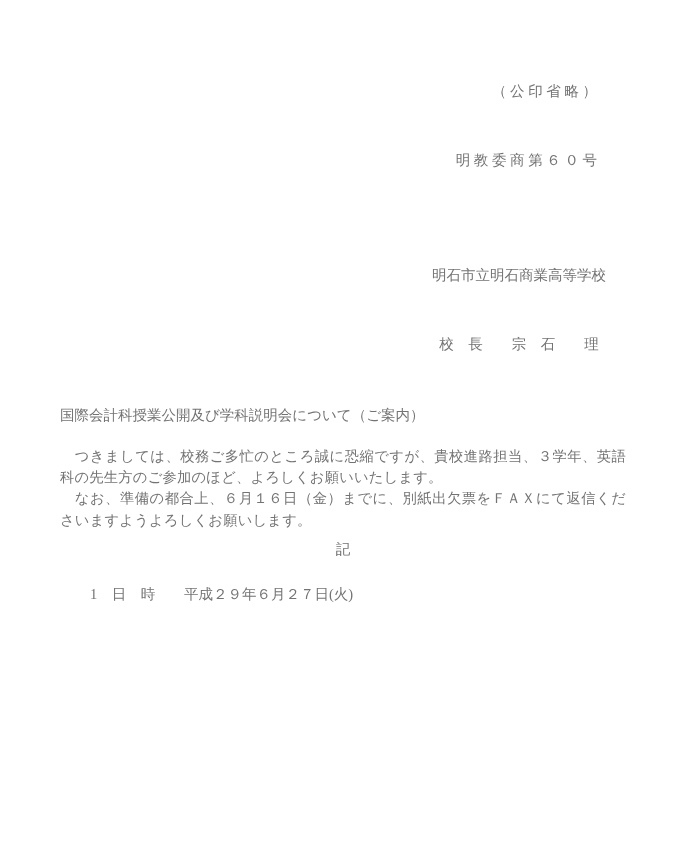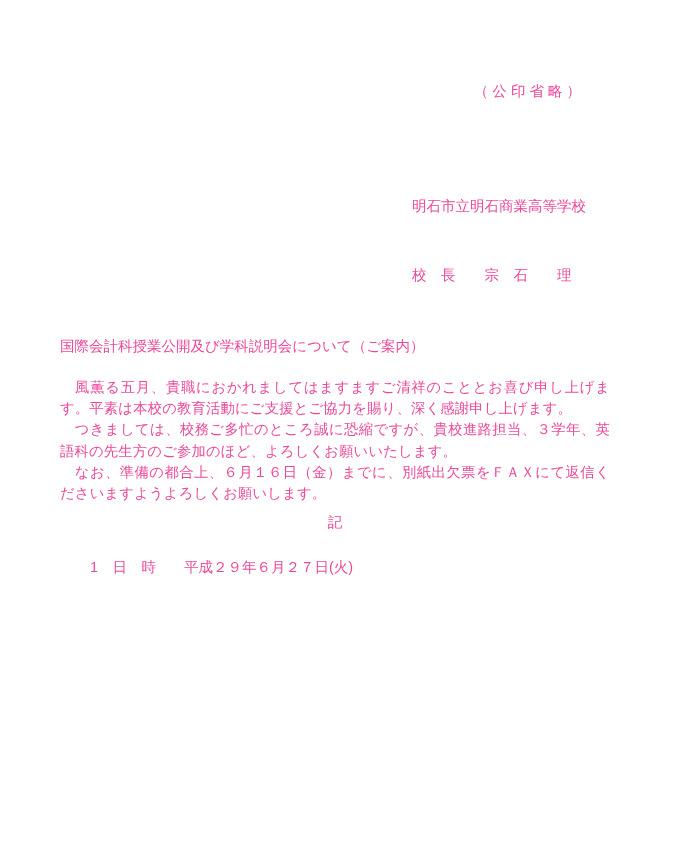--- a/index.html
+++ b/index.html
@@ -1,62 +1,62 @@
 <!DOCTYPE html>
 <html><head>
 <meta charset="utf-8">
 <style>
   html,body { margin:0; padding:0; background:#e8e8e8; }
   .page {
     width:679px; height:861px; background:#ffffff;
-    font-family:Liberation Sans, sans-serif;
-    color:#ec4899; position:relative; overflow:hidden;
+    font-family:Liberation Serif, serif;
+    color:#737373; position:relative; overflow:hidden;
     margin:0 auto; box-sizing:border-box;
-    padding:34px 69px 0 60px;
+    padding:34px 53px 0 60px;
     font-size:14.5px;
   }
   .hdr-right { text-align:right; line-height:23px; padding-right:29px; white-space:pre; }
   .recipients { margin-left:32px; line-height:23px; }
   .recipient-name {
     display:inline-block; width:146px;
     text-align:justify; text-align-last:justify;
   }
   .honorific { margin-left:9px; }
-  .sender { margin-left:352px; line-height:23px; white-space:pre; }
+  .sender { margin-left:352px; line-height:23px; white-space:pre;text-align:center; }
   .doc-title { text-align:left; line-height:23px; margin-top:2px; }
   .body-block { margin-top:19px; }
   .body-block p {
     margin:0; font-size:14.3px; line-height:21.2px;
     text-align:justify; letter-spacing:0.2px;
   }
   .ki-heading { text-align:center; line-height:21.2px; margin-top:8px; }
   .record { margin-top:23px; line-height:23.2px; }
   .rec-row { white-space:pre; }
   .rec-item { margin-left:30px; }
   .rec-label { display:inline-block; width:94px; }
 </style>
 </head>
 <body>
 
 <div class="page">
 
   <div class="hdr-right">
     <div>（ 公 印 省 略 ）</div>
+    <div>明 教 委 商 第 ６ ０ 号</div>
   </div>
 
 
   <div class="sender">
     <div>明石市立明石商業高等学校</div>
     <div>校　長　　宗　石　　理</div>
   </div>
 
   <div class="doc-title">国際会計科授業公開及び学科説明会について（ご案内）</div>
 
   <div class="body-block">
-    <p>　風薫る五月、貴職におかれましてはますますご清祥のこととお喜び申し上げます。平素は本校の教育活動にご支援とご協力を賜り、深く感謝申し上げます。</p>
     <p>　つきましては、校務ご多忙のところ誠に恐縮ですが、貴校進路担当、３学年、英語科の先生方のご参加のほど、よろしくお願いいたします。</p>
     <p>　なお、準備の都合上、６月１６日（金）までに、別紙出欠票をＦＡＸにて返信くださいますようよろしくお願いします。</p>
   </div>
 
   <div class="ki-heading">記</div>
 
   <div class="record">
     <div class="rec-row rec-item"><span class="rec-label">1　日　時</span><span>平成２９年６月２７日(火)</span></div>
 
   </div>

